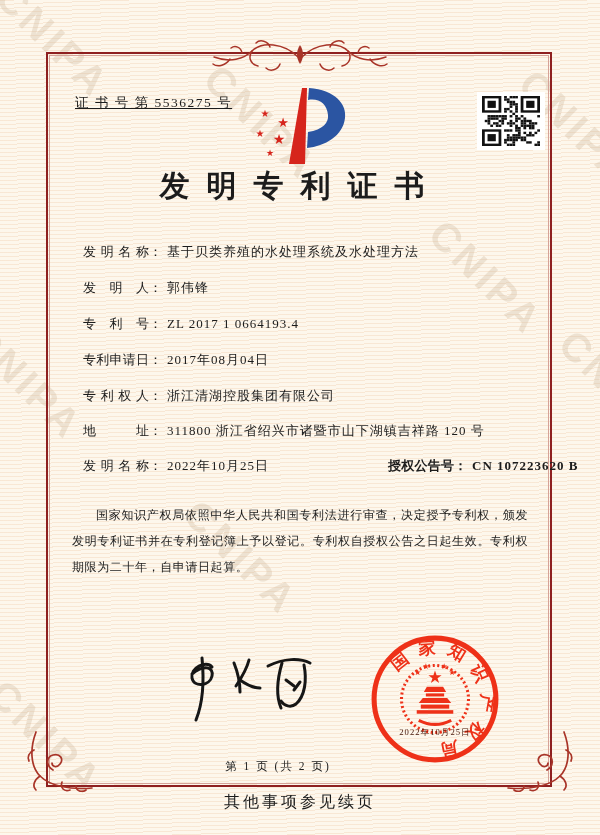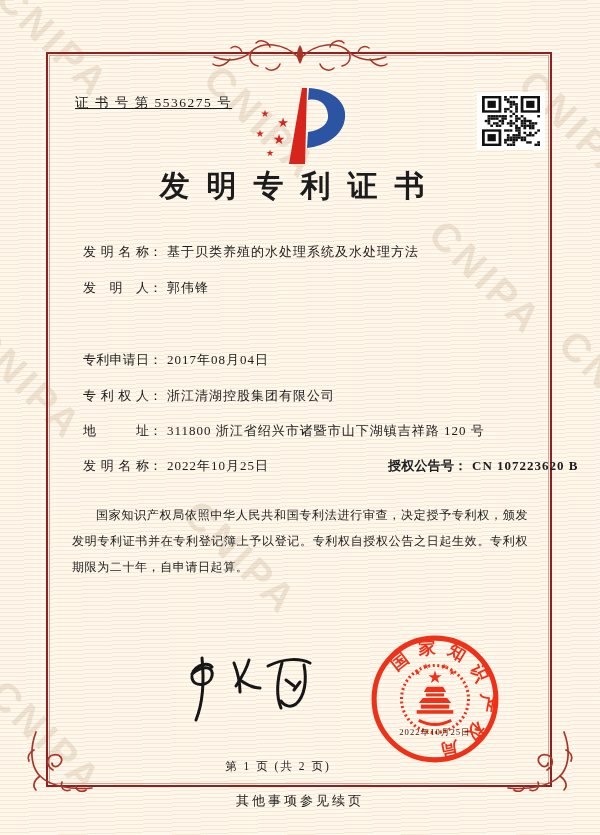--- a/index.html
+++ b/index.html
@@ -28,21 +28,21 @@
   .grant2{position:absolute;left:305px;top:0;font-weight:bold;}
   .paras{position:absolute;left:72px;top:502px;width:456px;font-size:12px;
          line-height:26px;letter-spacing:.6px;text-align:justify;}
   .paras p{margin:0;text-indent:2em;}
   .officer{position:absolute;left:86px;top:666px;font-size:14px;line-height:27px;letter-spacing:2px;}
   .signature{position:absolute;left:162px;top:650px;width:160px;height:80px;}
   .seal{position:absolute;left:368px;top:632px;width:134px;height:134px;}
   .page-info{position:absolute;left:0;top:759px;width:556px;text-align:center;
              font-size:11.5px;letter-spacing:2px;}
   .continuation{position:absolute;left:0;top:792px;width:600px;text-align:center;
-                font-size:13px;letter-spacing:3px;}
+                font-size:16px;letter-spacing:3px;}
   .ornament{position:absolute;pointer-events:none;}
   .orn-top{left:208px;top:37px;width:184px;height:42px;}
   .orn-bl{left:26px;top:730px;width:72px;height:62px;}
   .orn-br{left:502px;top:730px;width:72px;height:62px;transform:scaleX(-1);}
 </style>
 </head>
 <body>
 
 <div class="page">
 
@@ -229,20 +229,23 @@
     </div>
 
   <h1 class="title" style="margin:0">发明专利证书</h1>
 
   <div class="row" style="top:243px">
     <span class="flabel">发明名称</span><span>：</span><span class="fvalue">基于贝类养殖的水处理系统及水处理方法</span>
   </div>
   <div class="row" style="top:279px">
     <span class="flabel">发明人</span><span>：</span><span class="fvalue">郭伟锋</span>
   </div>
+  <div class="row" style="top:315px">
+    <span class="flabel">专利号</span><span>：</span><span class="fvalue">ZL 2017 1 0664193.4</span>
+  </div>
   <div class="row" style="top:351px">
     <span class="flabel">专利申请日</span><span>：</span><span class="fvalue">2017年08月04日</span>
   </div>
   <div class="row" style="top:387px">
     <span class="flabel">专利权人</span><span>：</span><span class="fvalue">浙江清湖控股集团有限公司</span>
   </div>
   <div class="row" style="top:422px">
     <span class="flabel">地址</span><span>：</span><span class="fvalue">311800 浙江省绍兴市诸暨市山下湖镇吉祥路 120 号</span>
   </div>
 

